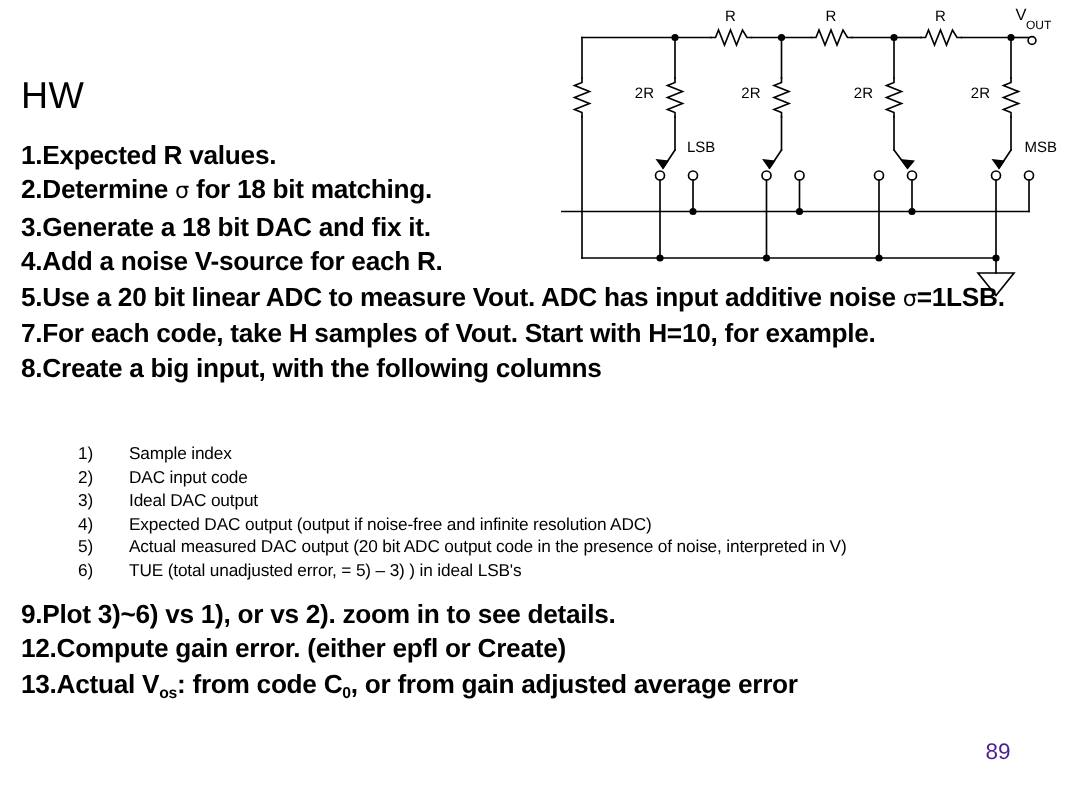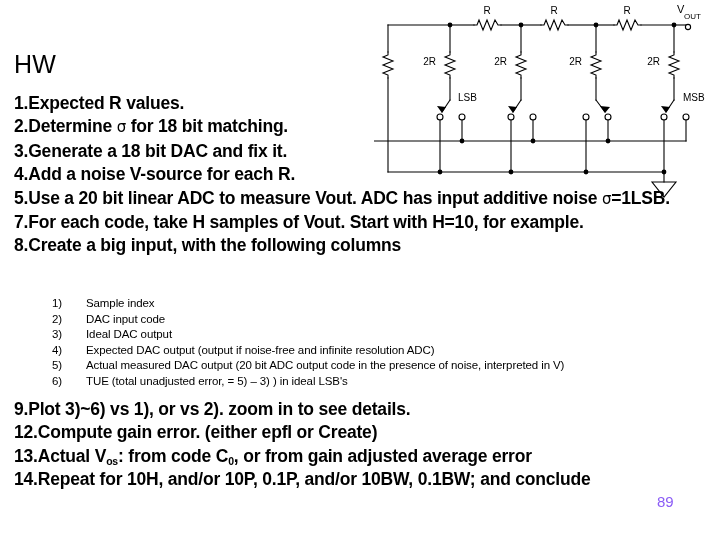--- a/index.html
+++ b/index.html
@@ -94,21 +94,21 @@
     width: 706px;
   }
 
   
   #page-number {
     position: absolute;
     left: 657px;
     top: 493px;
     font-size: 15px;
     font-weight: 400;
-    color: #8b5cf6;
+    color: #4c1d95;
     text-align: center;
   }
 
   
   #circuit {
     position: absolute;
     left: 374px;
     top: 0px;
     width: 346px;
     height: 200px;
@@ -327,20 +327,17 @@
 
 
     <div class="bline">
       <span class="num">12.</span><span>Compute gain error. (either epfl or Create)</span>
     </div>
 
     <div class="bline">
       <span class="num">13.</span><span>Actual V</span><sub>os</sub><span>: from code C</span><sub>0</sub><span>, or from gain adjusted average error</span>
     </div>
 
-    <div class="bline">
-      <span class="num">14.</span><span>Repeat for 10H, and/or 10P, 0.1P, and/or 10BW, 0.1BW; and conclude</span>
-    </div>
   </div>
 
   <div id="page-number">89</div>
 
 </div>
 
 </body></html>

